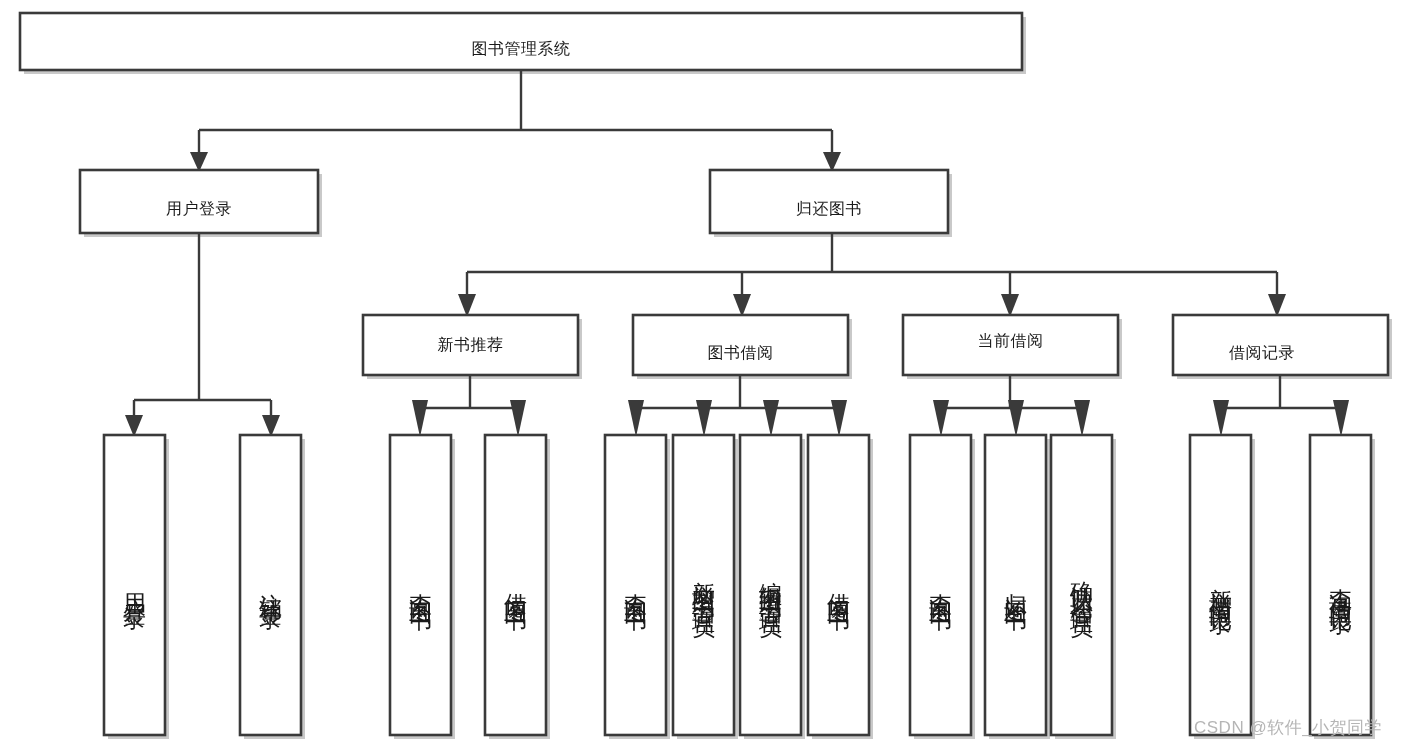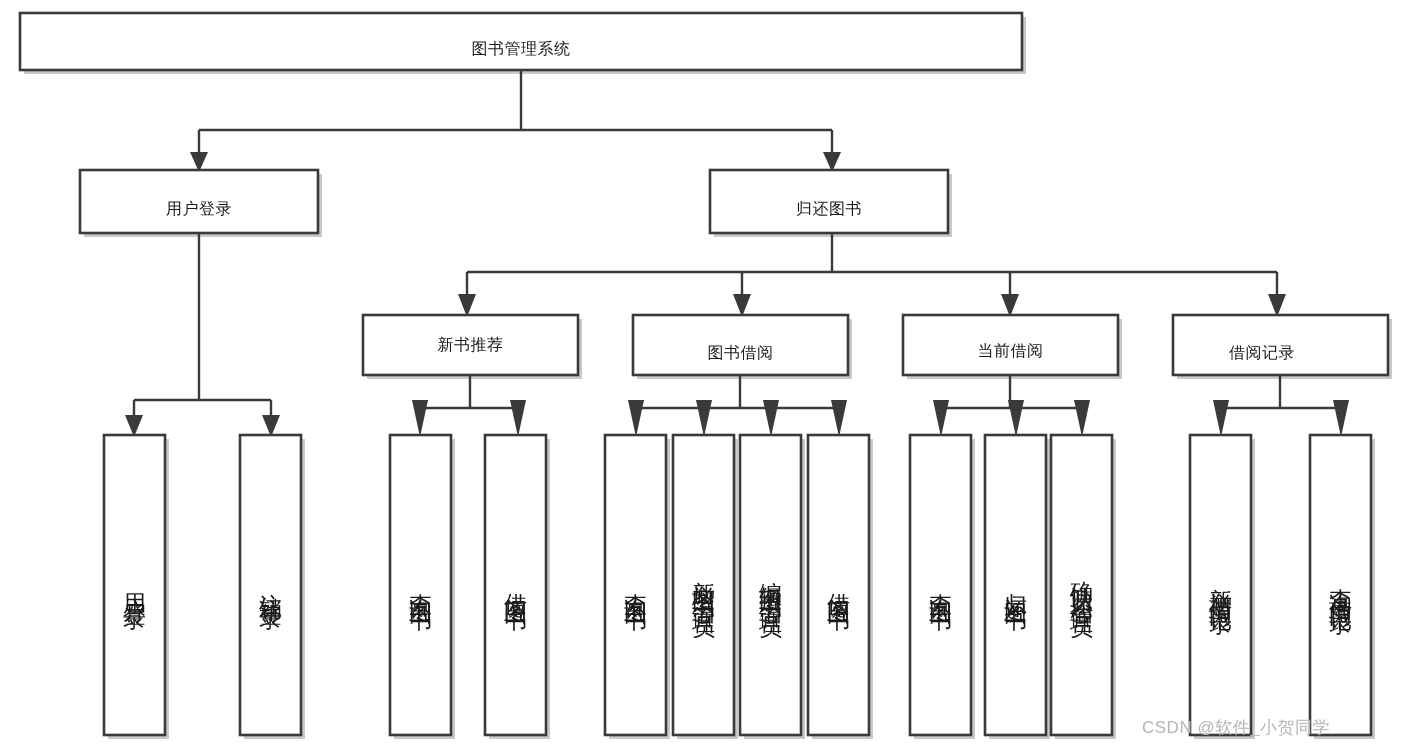--- a/index.html
+++ b/index.html
@@ -213,21 +213,21 @@
   <div class="node-label label-h" style="left:20px; top:13px; width:1002px; height:57px;">图书管理系统</div>
 
   <div class="node-label label-h" style="left:80px; top:170px; width:238px; height:63px;">用户登录</div>
 
   <div class="node-label label-h" style="left:710px; top:170px; width:238px; height:63px;">归还图书</div>
 
   <div class="node-label label-h" style="left:363px; top:315px; width:215px; height:44px;border-radius:30px;">新书推荐</div>
 
   <div class="node-label label-h" style="left:633px; top:315px; width:215px; height:60px;border-radius:30px;">图书借阅</div>
 
-  <div class="node-label label-h" style="left:903px; top:313px; width:215px; height:60px;">当前借阅</div>
+  <div class="node-label label-h" style="left:903px; top:303px; width:215px; height:60px;">当前借阅</div>
 
   <div class="node-label label-h" style="left:1173px; top:315px; width:178px; height:60px;">借阅记录</div>
 
   <div class="node-label label-v" style="left:104px; top:435px; width:61px; height:300px;">用户登录</div>
 
   <div class="node-label label-v" style="left:240px; top:435px; width:61px; height:300px;">注销登录</div>
 
   <div class="node-label label-v" style="left:390px; top:435px; width:61px; height:300px;">查询图书</div>
 
   <div class="node-label label-v" style="left:485px; top:435px; width:61px; height:300px;">借阅图书</div>
@@ -243,15 +243,15 @@
   <div class="node-label label-v" style="left:910px; top:435px; width:61px; height:300px;">查询图书</div>
 
   <div class="node-label label-v" style="left:985px; top:435px; width:61px; height:300px;">归还图书</div>
 
   <div class="node-label label-v" style="left:1051px; top:435px; width:61px; height:300px;">确认归还（管理员）</div>
 
   <div class="node-label label-v" style="left:1190px; top:435px; width:61px; height:300px;">新增借阅记录</div>
 
   <div class="node-label label-v" style="left:1310px; top:435px; width:61px; height:300px;">查询借阅记录</div>
 
-  <div class="watermark" style="left:1142px; top:716px;">CSDN @软件_小贺同学</div>
+  <div class="watermark" style="left:1194px; top:716px;">CSDN @软件_小贺同学</div>
 
 </div>
 
 </body></html>

